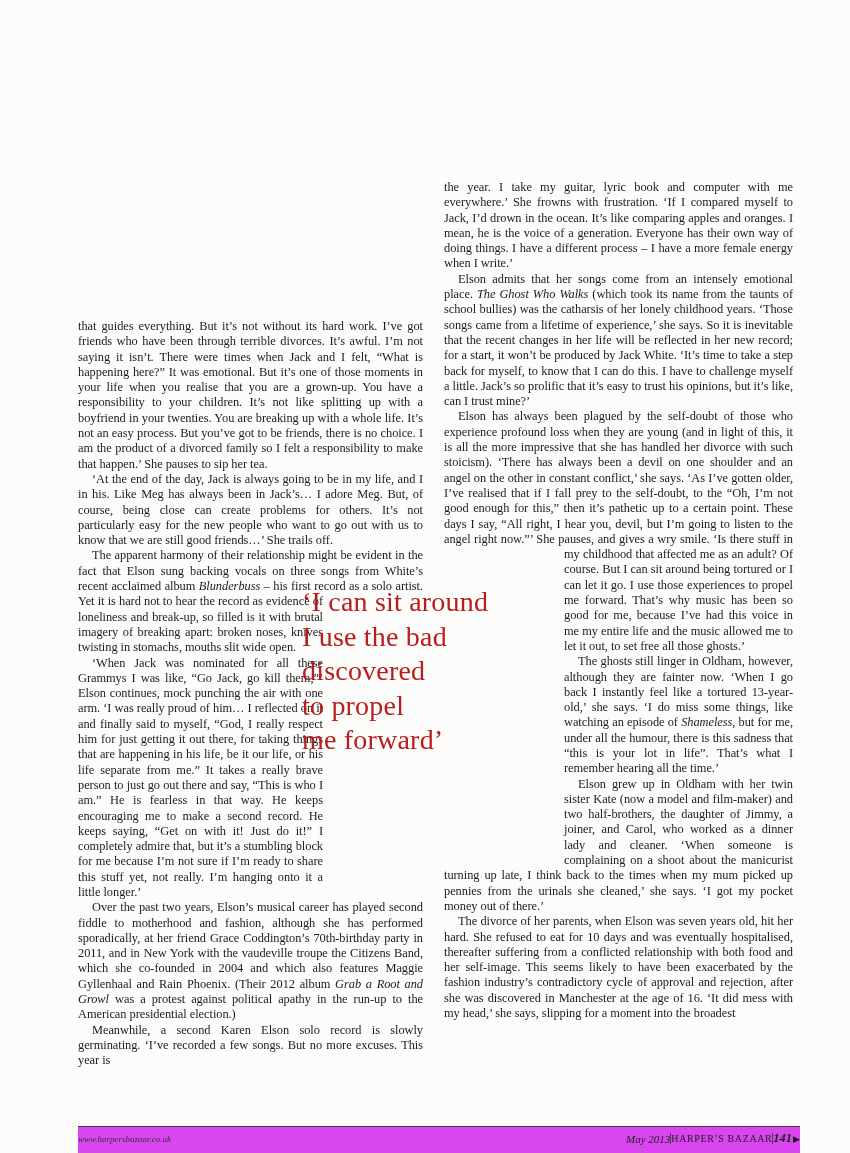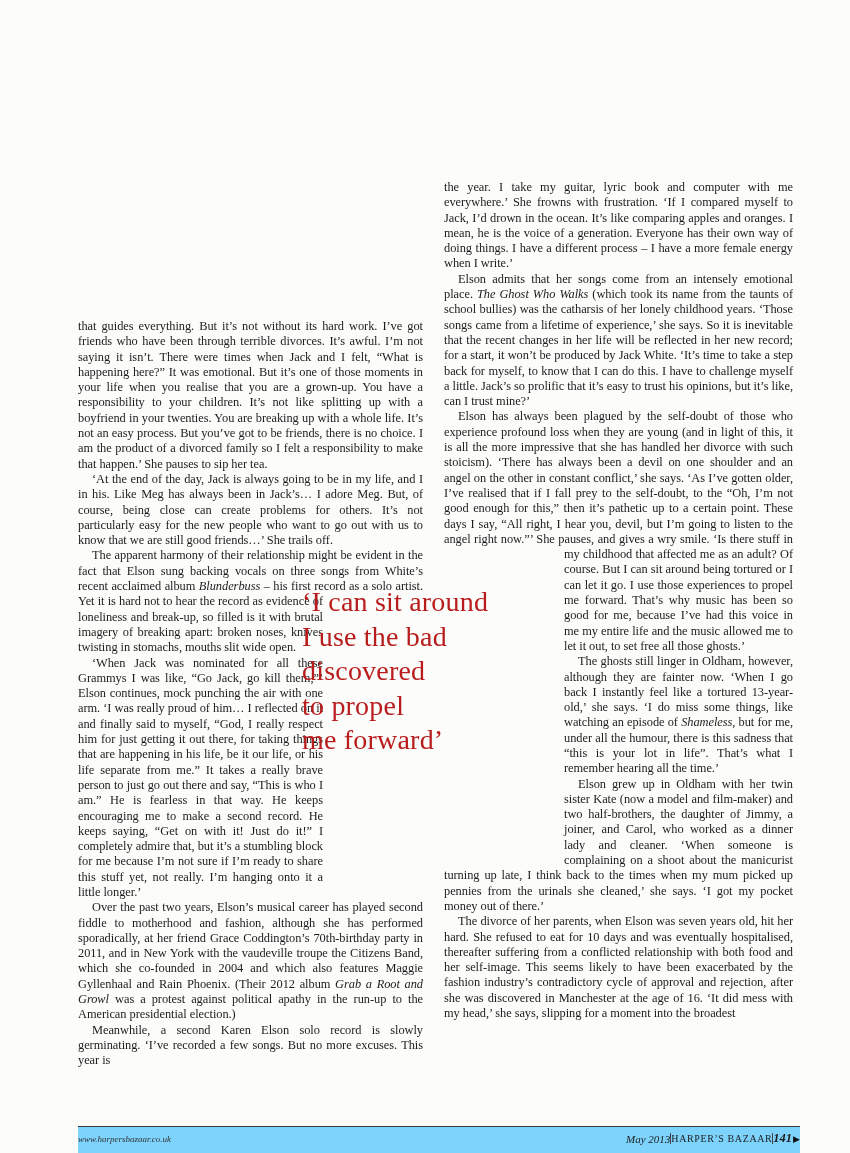--- a/index.html
+++ b/index.html
@@ -25,21 +25,21 @@
   .sp-l0 { float:left;  width:0;     height:374px; }
   .sp-l1 { float:left;  clear:left;  width:120px; height:310px; }
   .pullquote {
     position:absolute; left:302px; top:585px; width:284px;
     text-align:left; color:#b91c1c;
     font-size:28px; line-height:34.5px; letter-spacing:0.2px;
   }
   .pullquote .qline { white-space:nowrap; }
   .footer {
     position:absolute; left:78px; top:1126px; width:722px; height:27px;
-    background:#7dd3fc; z-index:3;
+    background:#d946ef; z-index:3;
   }
   .rule { border-top:1px solid #3a3a3a; }
   .footer-row {
     display:flex; justify-content:space-between; align-items:center;
     padding-top:4px;
   }
   .url { font-style:italic; font-size:9px; color:#333; }
   .meta { display:flex; align-items:center; gap:0; }
   .date { font-style:italic; font-size:11px; color:#1c1c1c; }
   .bar  { width:1px; height:11px; background:#444; display:inline-block; }

